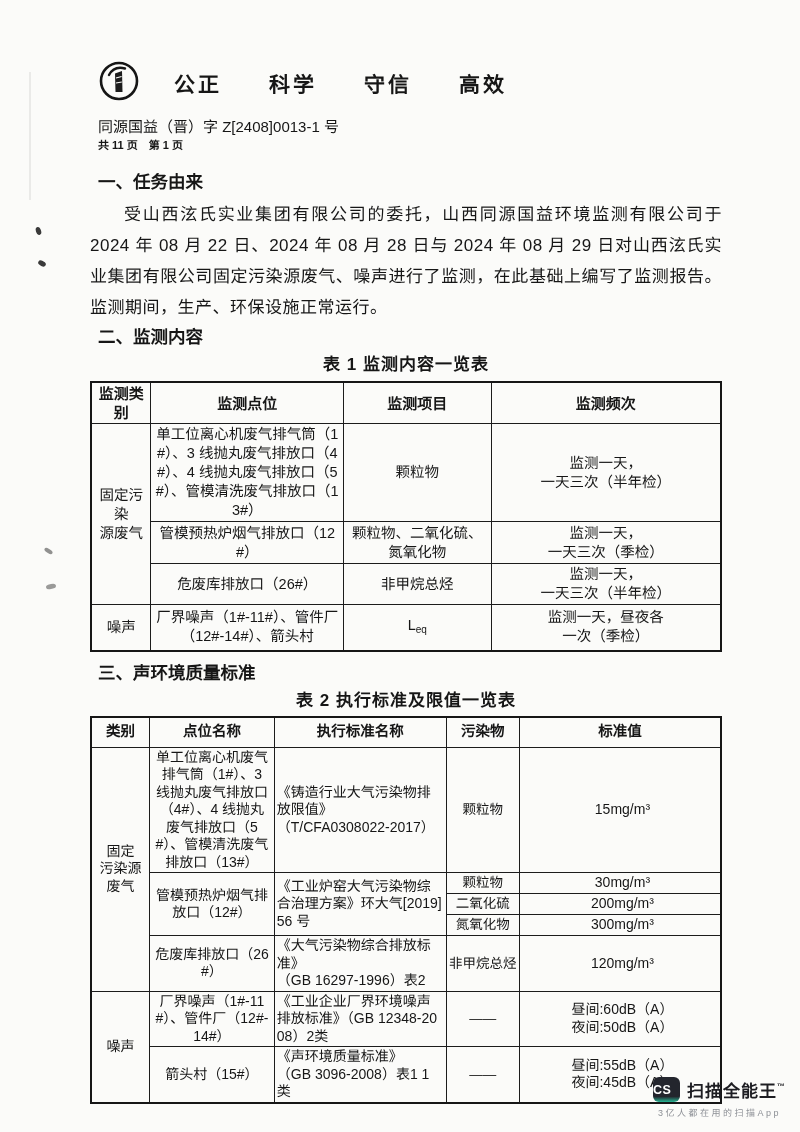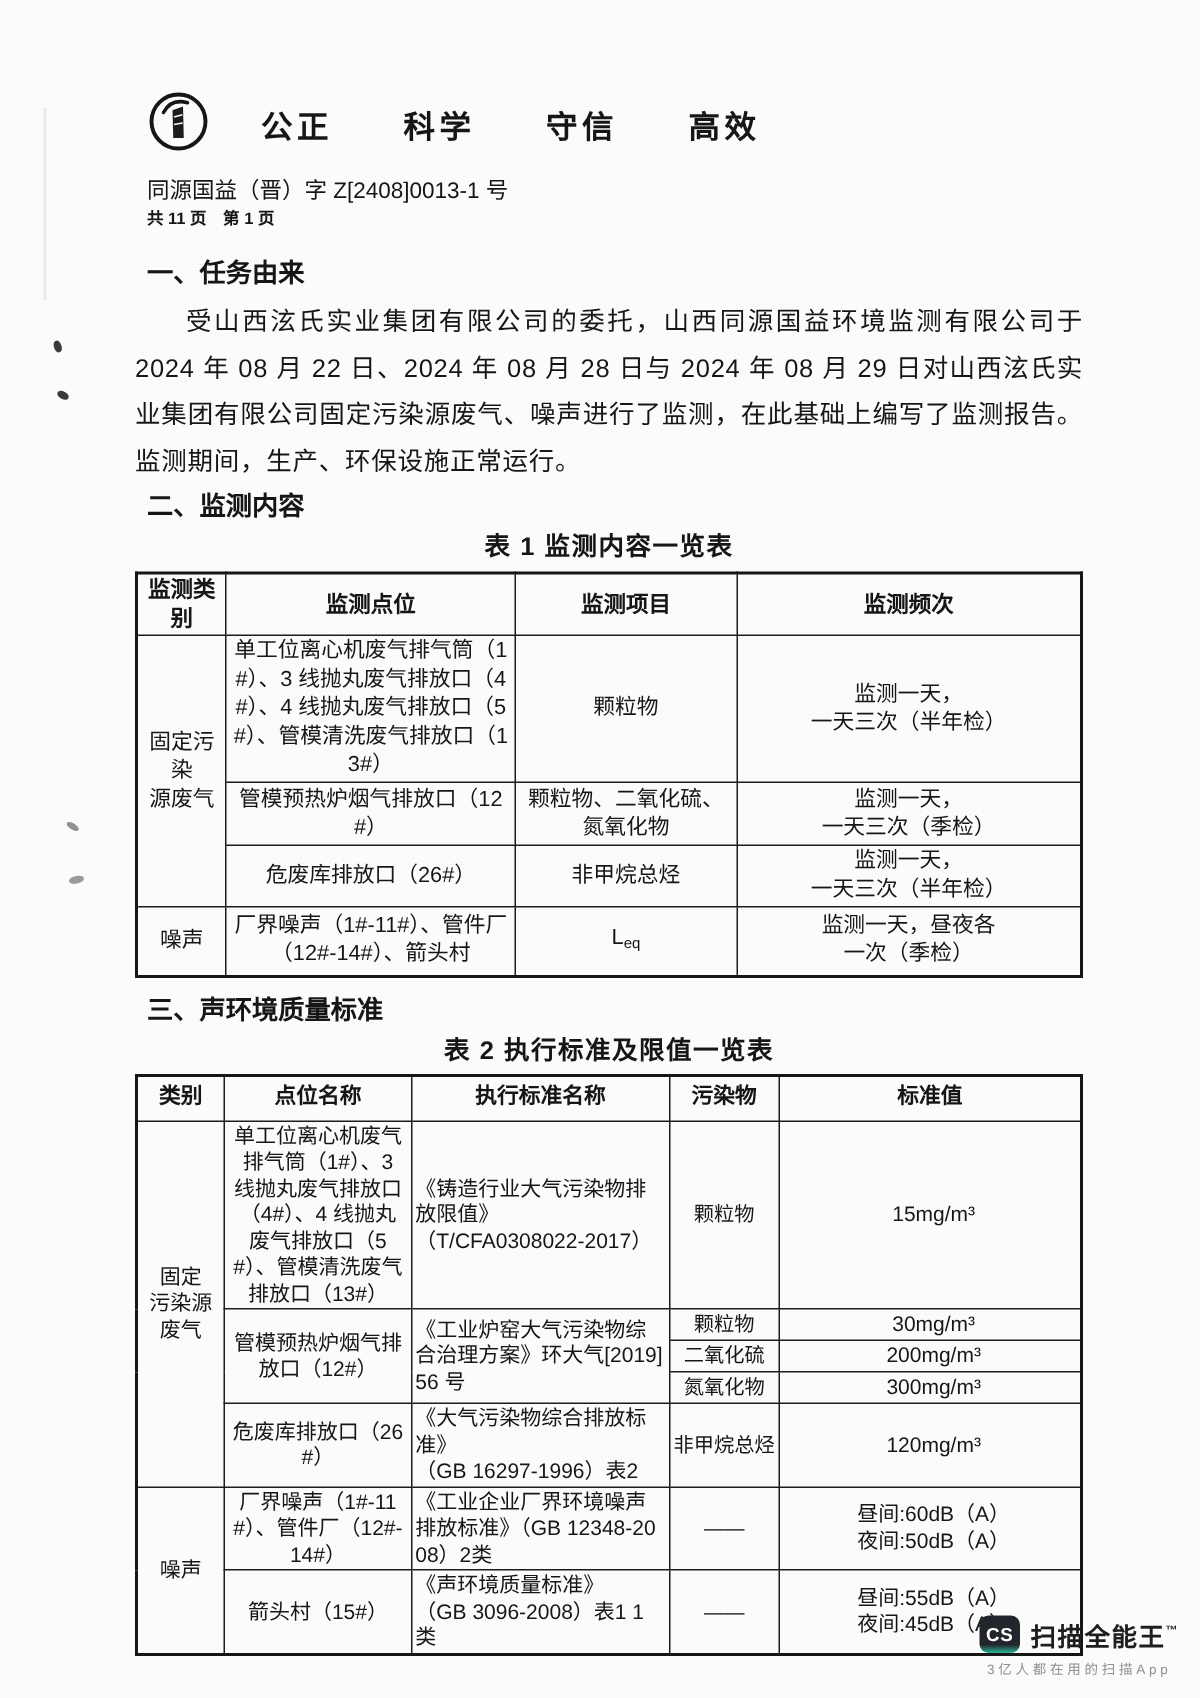--- a/index.html
+++ b/index.html
@@ -43,21 +43,21 @@
   .t2 .h-r0{height:100px;} .t2 .h-sub{height:21px;}
   .t2 .h-r4{height:47px;} .t2 .h-r5{height:55px;} .t2 .h-r6{height:39px;}
   .cell-left{text-align:left;padding-left:2px;}
   .pol{font-size:13.5px;padding:1px 1px;}
   .val{text-align:center;padding-left:9px;}
   .leq-sub{font-size:10px;vertical-align:-3px;}
   
   .watermark{position:absolute;right:14px;top:1077px;text-align:center;}
   .cs-row{display:flex;align-items:center;justify-content:flex-end;}
   .cs-icon{width:27px;height:25px;border-radius:6px;margin-right:7px;
-    display:flex;align-items:center;justify-content:center;
+    display:flex;align-items:center;
     color:#fff;font-size:12.5px;font-weight:700;letter-spacing:.5px;}
   .cs-name{font-size:17px;font-weight:700;color:#1d1d22;letter-spacing:1px;}
   .cs-name sup{font-size:8px;vertical-align:8px;}
   .cs-tagline{font-size:9px;color:#8d9096;letter-spacing:2.5px;margin-top:4px;}
   
   .smudge{position:absolute;background:#3a3a3a;border-radius:45%;}
   .streak{position:absolute;left:29px;top:72px;width:2px;height:128px;
           background:rgba(90,90,90,.10);}
 </style>
 </head>

